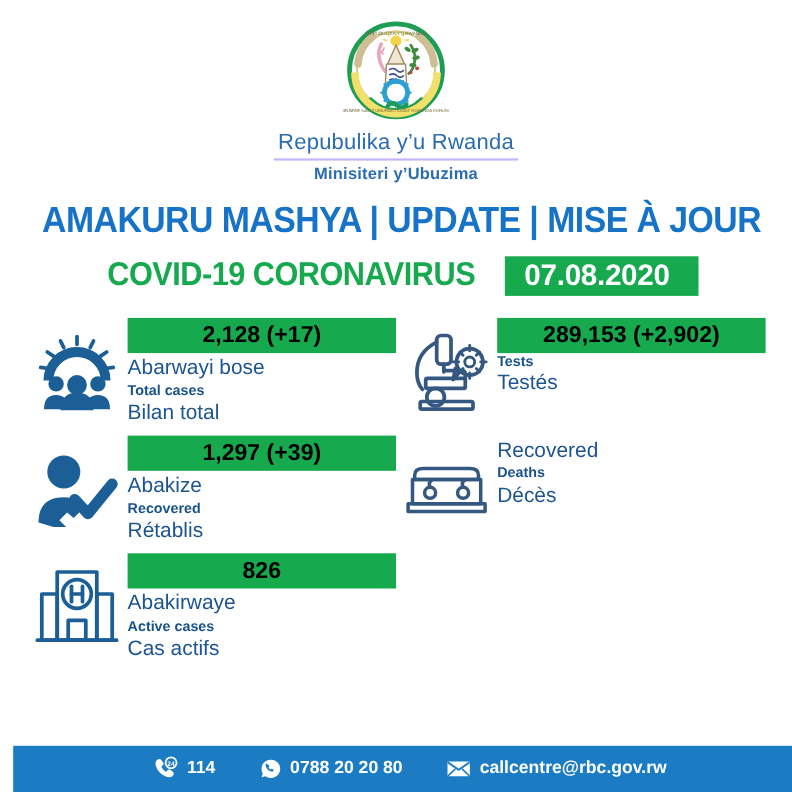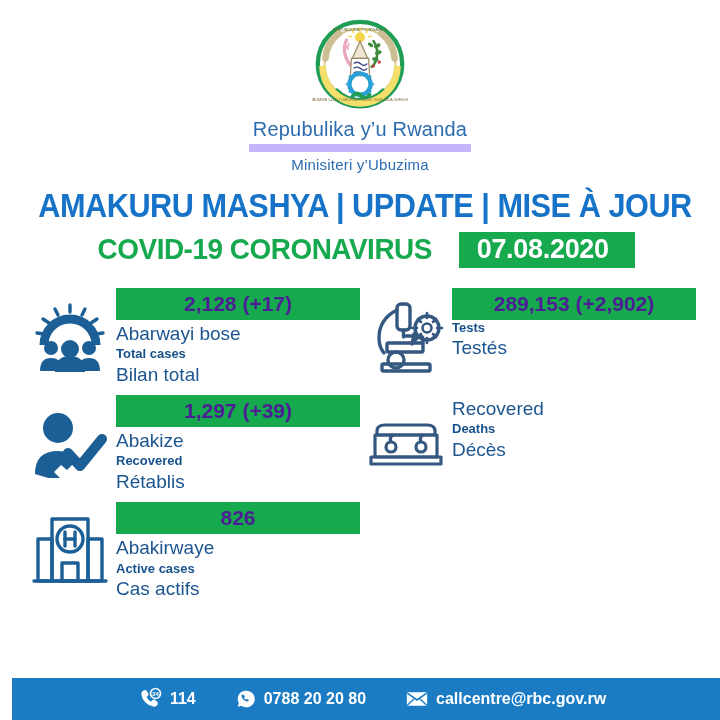--- a/index.html
+++ b/index.html
@@ -22,27 +22,27 @@
     flex-direction: column;
     align-items: center;
   }
   .emblem { width: 96px; height: 98px; display: block; }
   .gov-name {
     margin-top: 4px;
     font-size: 20px;
     color: #2b6cb0;
     letter-spacing: .2px;
     padding: 0 4px 3px 4px;
-    border-bottom: 8px solid #c4b5fd;
+    border-bottom: 2px solid #c4b5fd;
     line-height: 1.15;
   }
   .ministry {
     margin-top: 4px;
     font-size: 15px;
-    font-weight: normal;
+    font-weight: bold;
     color: #2b6cb0;
     letter-spacing: .2px;
   }
 
   
   .title-block {
     margin-top: 16px;
     text-align: center;
     padding: 0 14px;
   }
@@ -50,21 +50,21 @@
     font-size: 33px;
     font-weight: bold;
     color: #1673c8;
     letter-spacing: -0.5px;
     transform: scaleX(0.93);
     white-space: nowrap;
     line-height: 1.05;
     font-stretch: condensed;
   }
   .subline {
-    margin-top: 8px;
+    margin-top: 15px;
     display: flex;
     align-items: stretch;
     justify-content: center;
     gap: 14px;
     white-space: nowrap;
   }
   .covid-word {
     font-size: 30px;
     font-weight: bold;
     color: #16a94e;
@@ -100,21 +100,21 @@
     min-width: 92px;
     height: 100px;
     display: flex;
     align-items: center;
     justify-content: center;
   }
   .stat-icon svg { display: block; }
   .stat-text { flex: 1; padding-top: 2px; }
   .value-badge {
     background: #16a94e;
-    color: #4c1d95;
+    color: #000000;
     font-size: 21px;
     font-weight: bold;
     text-align: center;
     padding: 4px 8px 5px 8px;
     line-height: 1.1;
     white-space: nowrap;
   }
   .label-ki {
     font-size: 19px;
     color: #1c5590;

